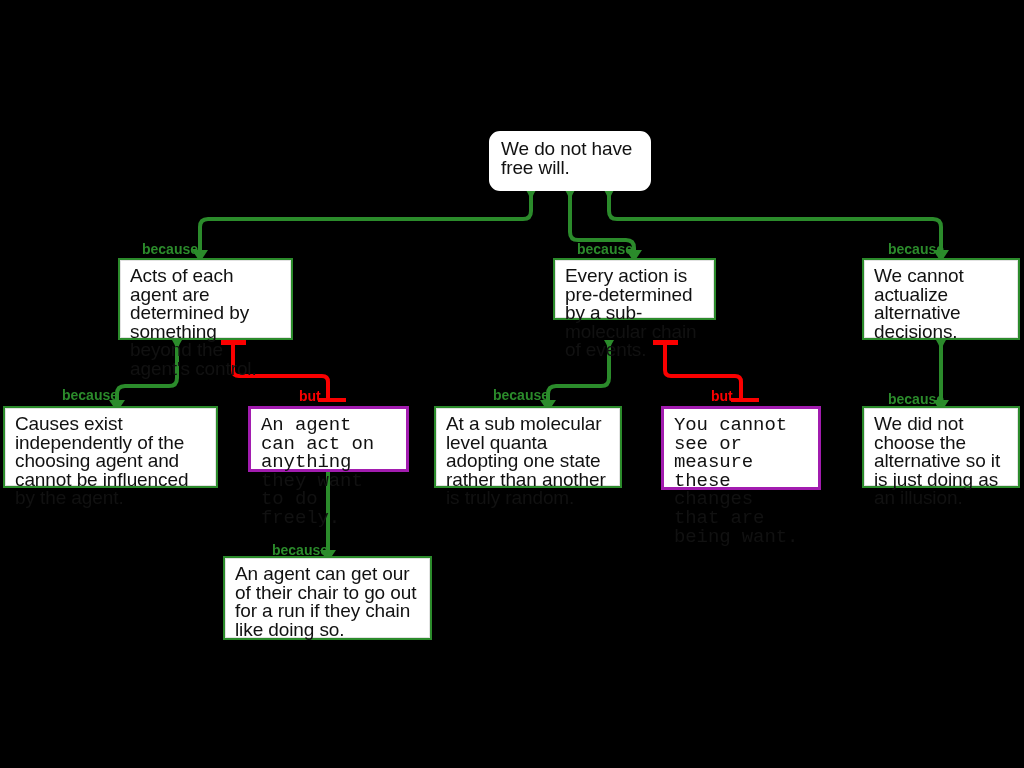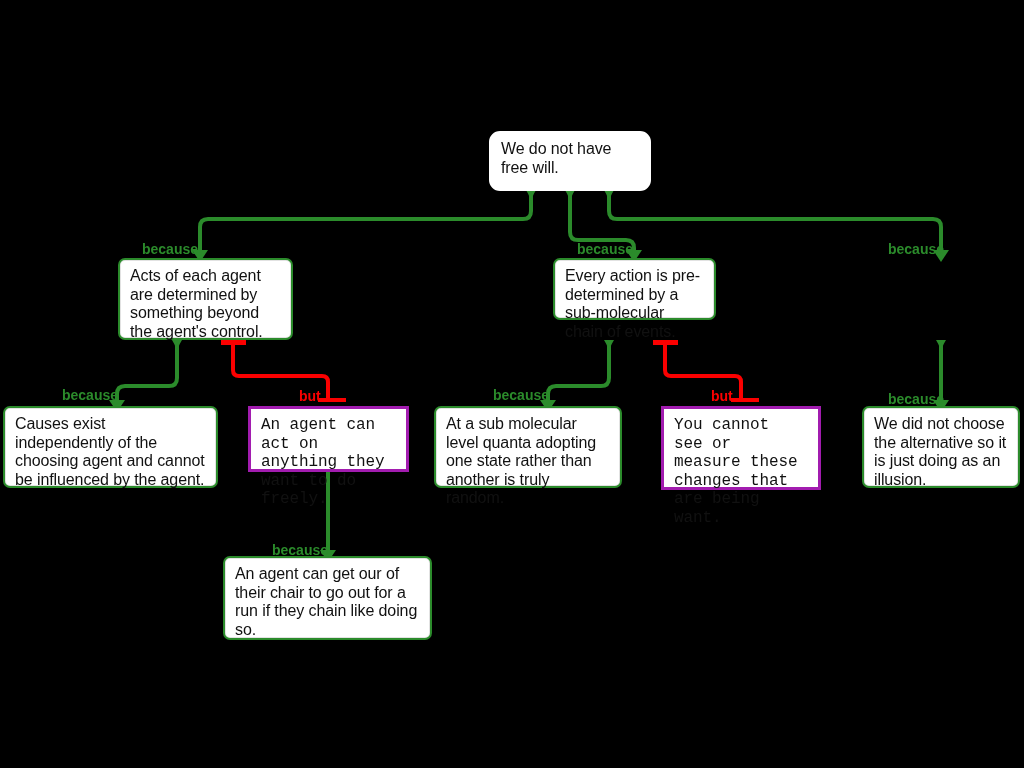--- a/index.html
+++ b/index.html
@@ -21,28 +21,28 @@
     top: 0;
     width: 1024px;
     height: 768px;
     pointer-events: none;
   }
   .node {
     position: absolute;
     box-sizing: border-box;
     background: #ffffff;
     color: #111111;
-    font-size: 16px;
+    font-size: 19px;
     line-height: 18.6px;
     padding: 7px 11px 7px 10px;
     letter-spacing: -0.1px;
   }
   .node.support {
     border: 2px solid #2b8b2b;
-    border-radius: 7px;
+    border-radius: 0;
     box-shadow: inset 0 0 0 1px #e2e2e2;
   }
   .node.objection {
     border: 3px solid #a21caf;
     border-radius: 0px;
     font-family: Liberation Mono, monospace;
   }
   .node.root {
     border: 2px solid #ffffff;
     border-radius: 11px;
@@ -116,20 +116,21 @@
   <div class="conn-label because" style="left:888px; top:394px;">because</div>
 
   <div class="conn-label because" style="left:272px; top:545px;">because</div>
 
   <div class="node root" style="left:489px; top:131px; width:162px; height:60px;">We do not have free will.</div>
 
   <div class="node support" style="left:118px; top:258px; width:175px; height:82px;">Acts of each agent are determined by something beyond the agent's control.</div>
 
   <div class="node support" style="left:553px; top:258px; width:163px; height:62px;">Every action is pre-determined by a sub-molecular chain of events.</div>
 
+  <div class="node support" style="left:862px; top:258px; width:158px; height:82px;">We cannot actualize alternative decisions.</div>
 
   <div class="node support" style="left:3px; top:406px; width:215px; height:82px;">Causes exist independently of the choosing agent and cannot be influenced by the agent.</div>
 
   <div class="node objection" style="left:248px; top:406px; width:161px; height:66px;">An agent can act on anything they want to do freely.</div>
 
   <div class="node support" style="left:434px; top:406px; width:188px; height:82px;">At a sub molecular level quanta adopting one state rather than another is truly random.</div>
 
   <div class="node objection" style="left:661px; top:406px; width:160px; height:84px;">You cannot see or measure these changes that are being want.</div>
 
   <div class="node support" style="left:862px; top:406px; width:158px; height:82px;">We did not choose the alternative so it is just doing as an illusion.</div>

